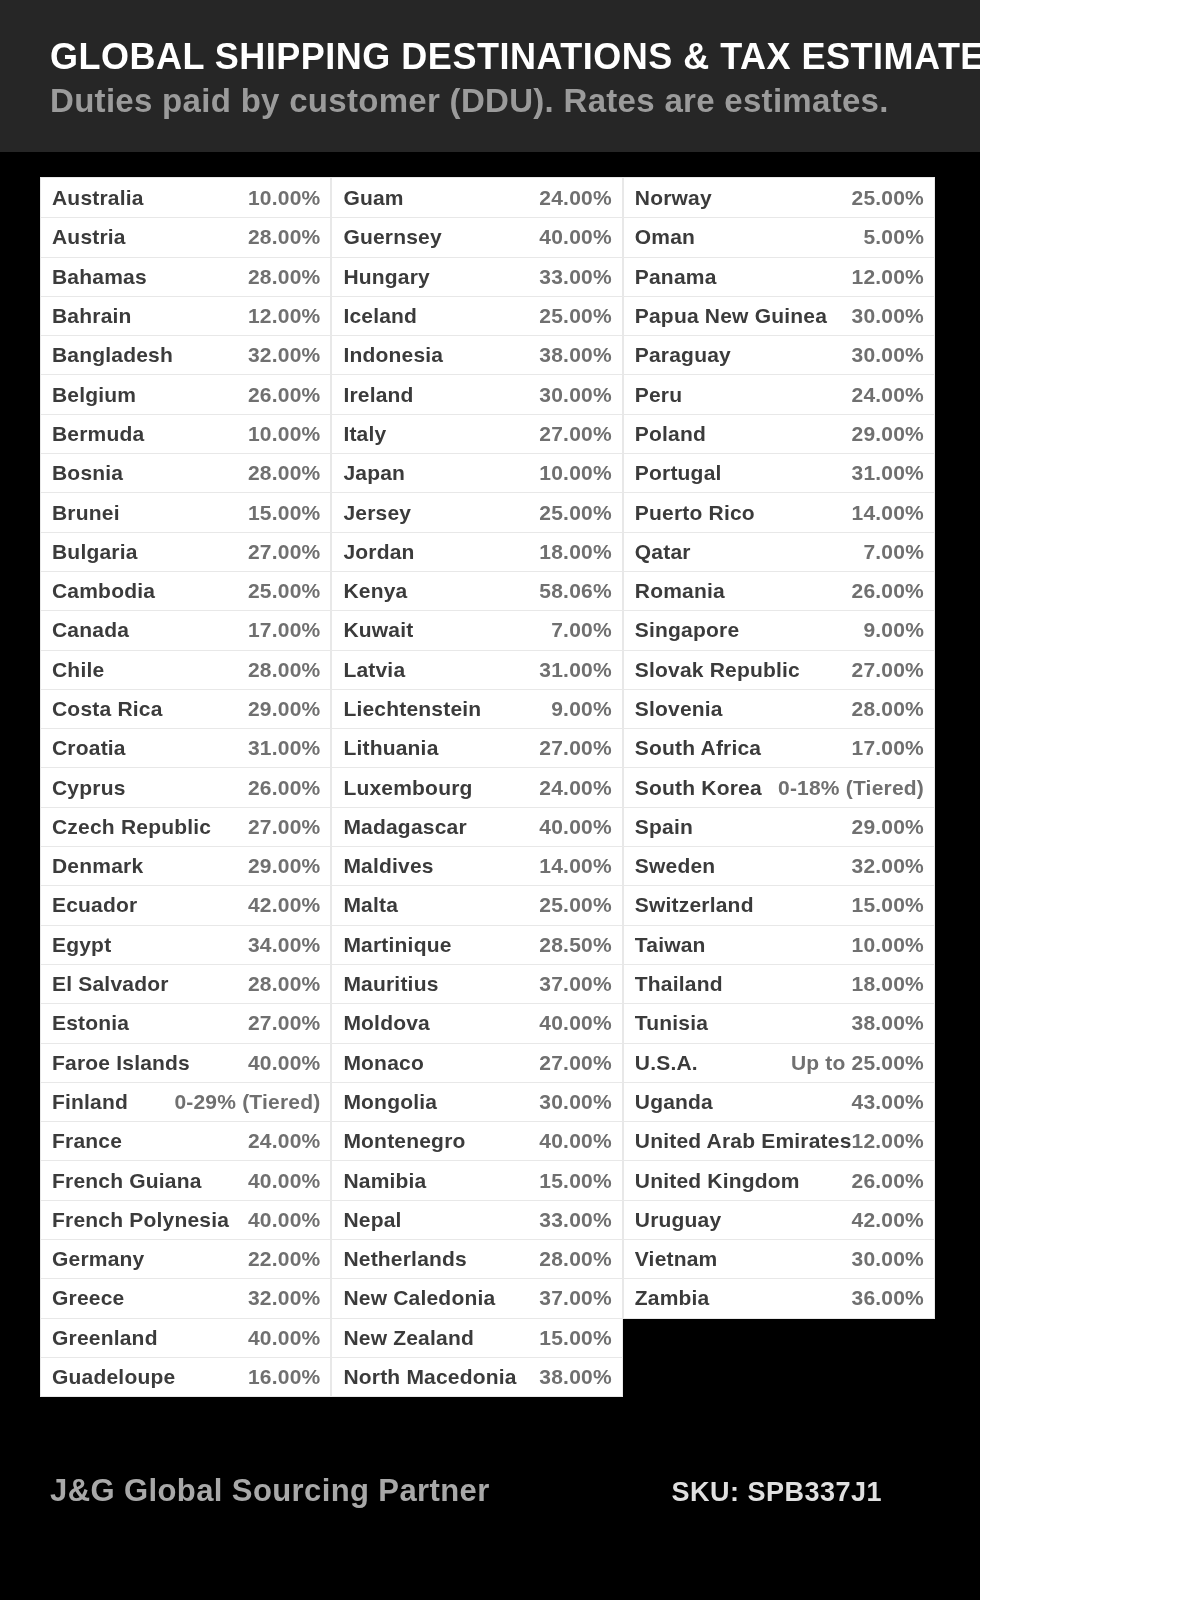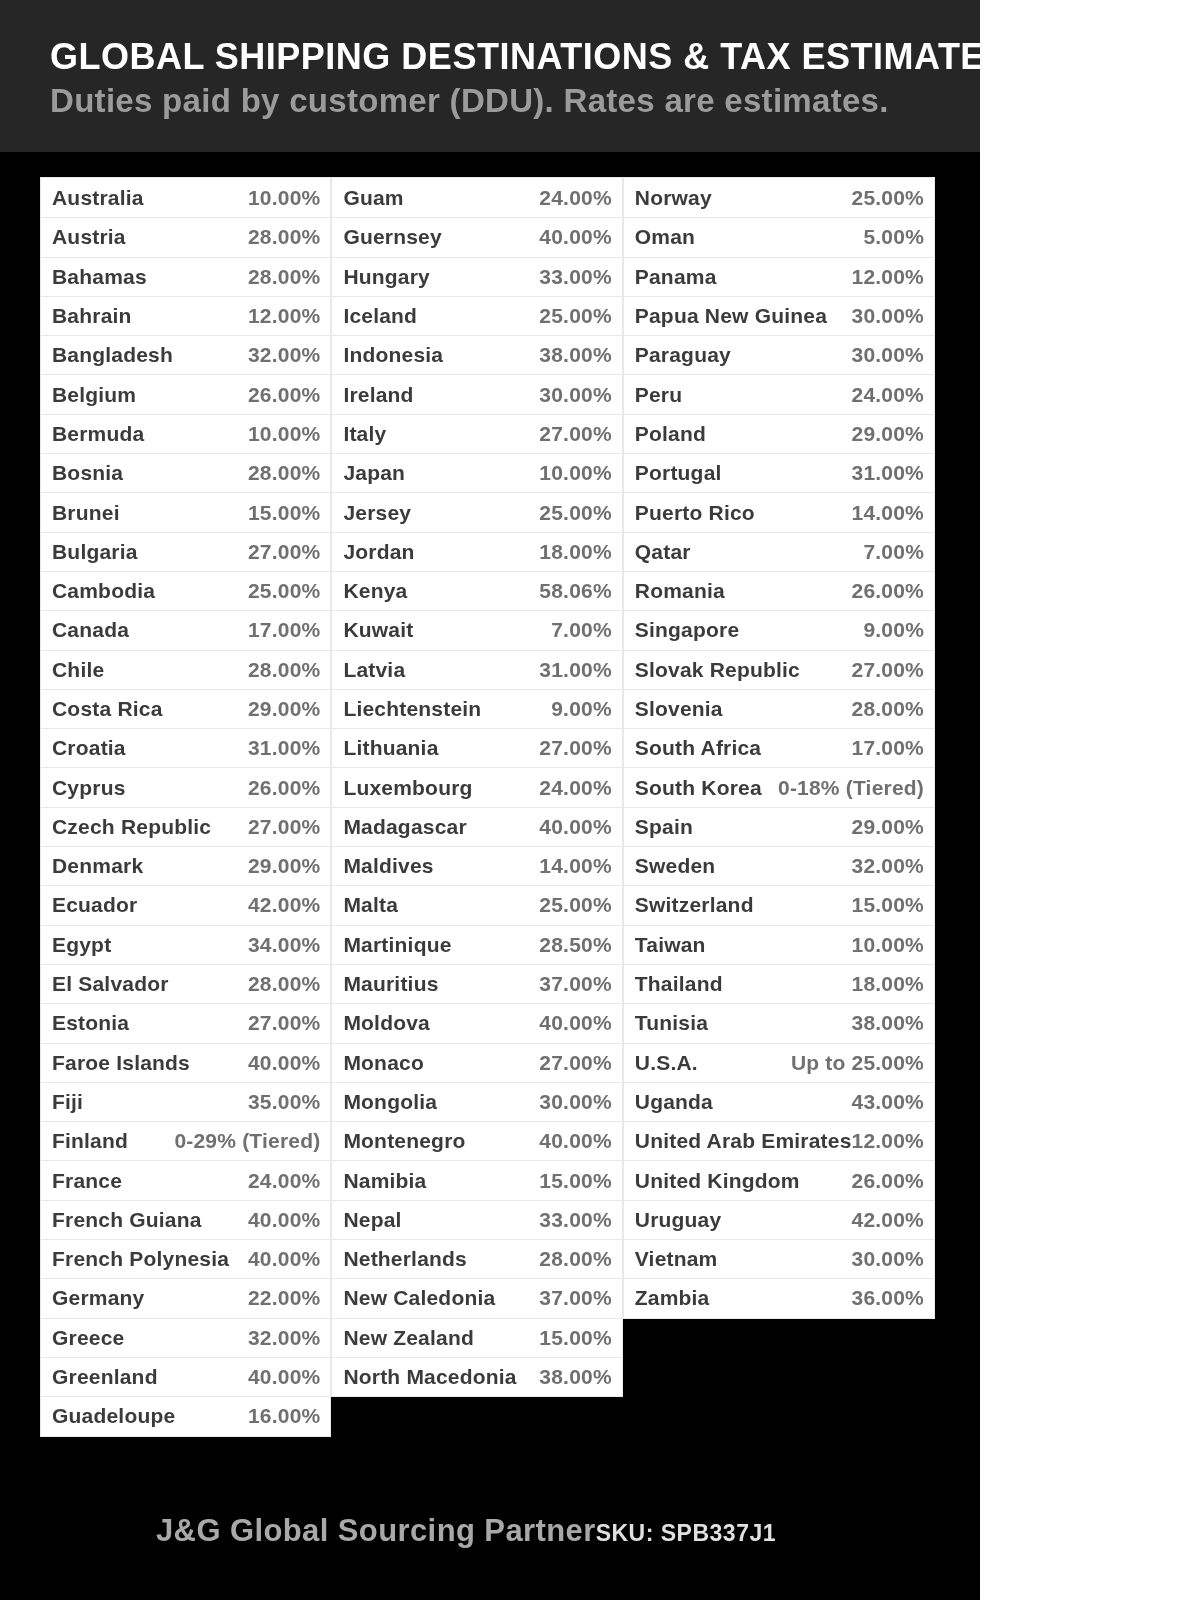--- a/index.html
+++ b/index.html
@@ -77,33 +77,33 @@
     color: #707070;
     font-size: 21px;
     font-weight: 700;
     letter-spacing: 0.2px;
     white-space: nowrap;
   }
   
   .footer {
     margin: 76px 98px 0 50px;
     display: flex;
-    justify-content: center;
+    justify-content: space-between;
     align-items: baseline;
   }
   .brand {
     color: #a8a8a8;
     font-size: 31px;
     font-weight: 700;
     letter-spacing: 0.4px;
     white-space: nowrap;
   }
   .sku {
     color: #e0e0e0;
-    font-size: 23px;
+    font-size: 27px;
     font-weight: 700;
     letter-spacing: 0.5px;
     white-space: nowrap;
   }
 </style>
 </head>
 <body>
 
 <div class="page">
 
@@ -200,24 +200,20 @@
         </div>
         <div class="row">
           <span class="country">Estonia</span>
           <span class="rate">27.00%</span>
         </div>
         <div class="row">
           <span class="country">Faroe Islands</span>
           <span class="rate">40.00%</span>
         </div>
         <div class="row">
-          <span class="country">Fiji</span>
-          <span class="rate">35.00%</span>
-        </div>
-        <div class="row">
           <span class="country">Finland</span>
           <span class="rate">0-29% (Tiered)</span>
         </div>
         <div class="row">
           <span class="country">France</span>
           <span class="rate">24.00%</span>
         </div>
         <div class="row">
           <span class="country">French Guiana</span>
           <span class="rate">40.00%</span>

